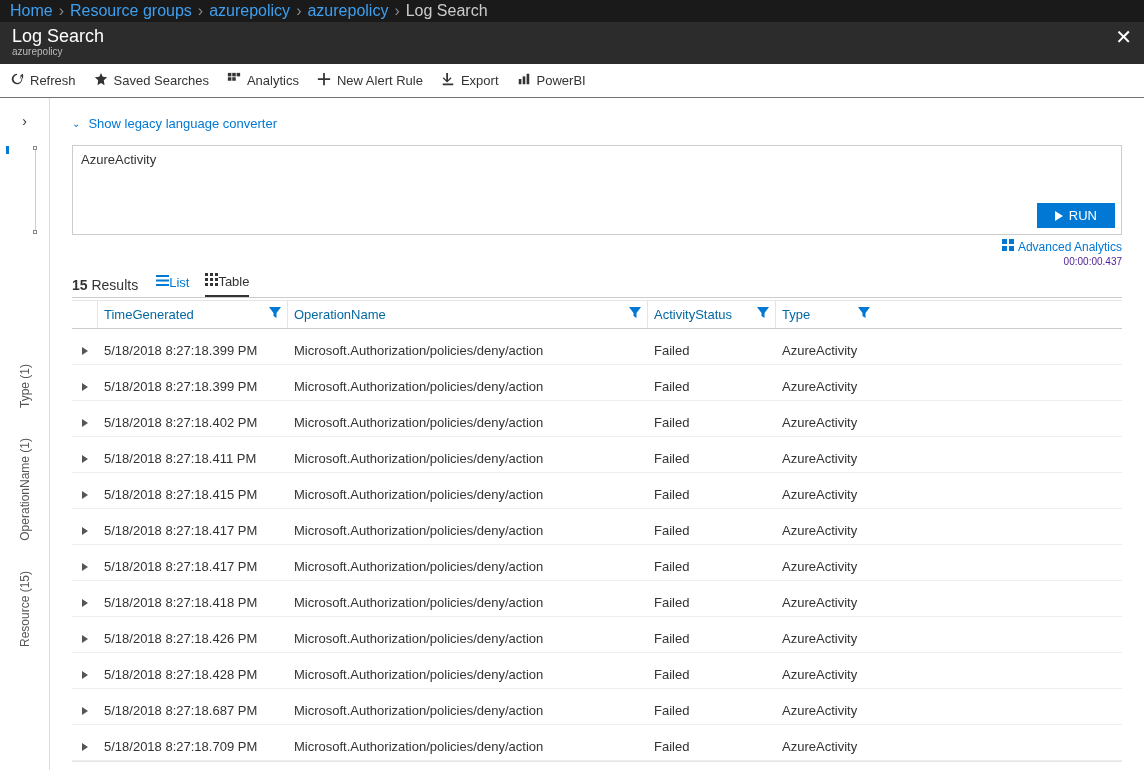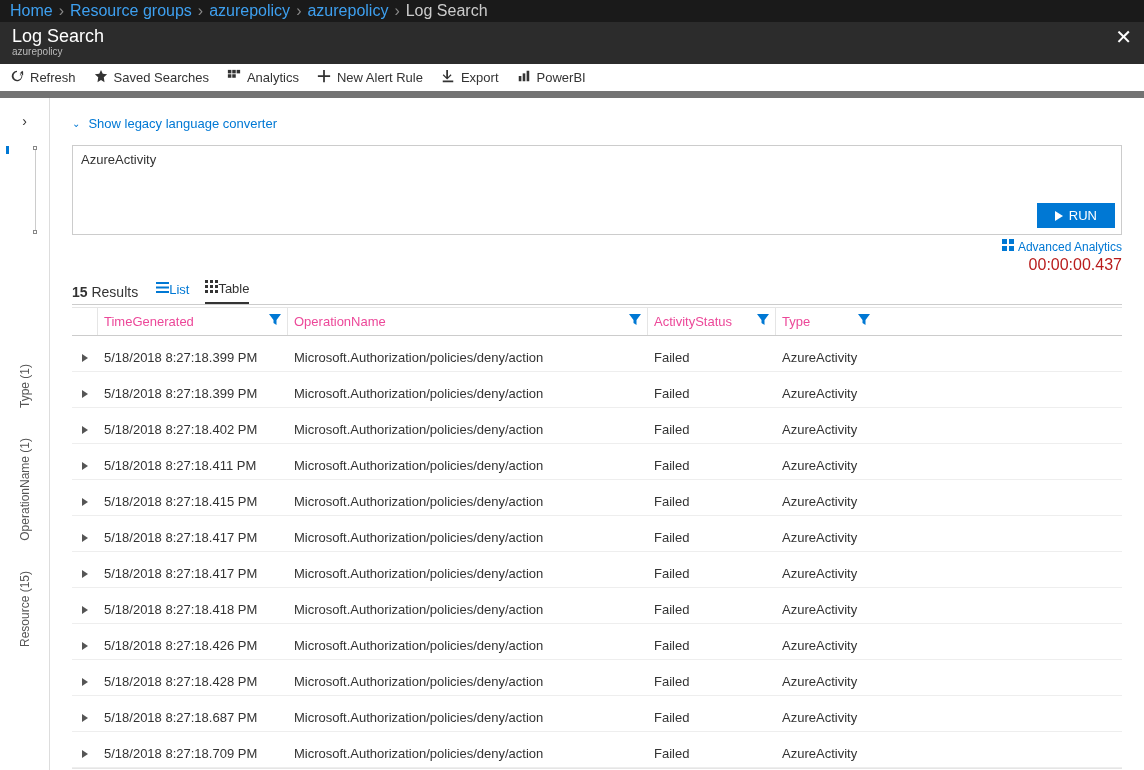--- a/index.html
+++ b/index.html
@@ -8,21 +8,21 @@
 .breadcrumb-bar { background: #1a1a1a; height: 22px; display: flex; align-items: center; padding: 0 10px; font-size: 16px; }
 .breadcrumb-bar a { color: #3ea0f0; text-decoration: none; }
 .breadcrumb-bar .sep { color: #888; margin: 0 6px; }
 .breadcrumb-bar .current { color: #ccc; }
 
 .title-bar { background: #2c2c2c; height: 42px; display: flex; align-items: flex-start; justify-content: space-between; padding: 4px 12px; color: #fff; }
 .title-bar .title { font-size: 18px; font-weight: 400; line-height: 20px; }
 .title-bar .subtitle { font-size: 10px; color: #bbb; }
 .title-bar .close { font-size: 20px; color: #fff; cursor: pointer; line-height: 22px; }
 
-.toolbar { height: 34px; border-bottom: 7px solid #737373; display: flex; align-items: center; padding: 0 10px; gap: 18px; }
+.toolbar { height: 34px; border-bottom: 1px solid #737373; display: flex; align-items: center; padding: 0 10px; gap: 18px; }
 .toolbar-item { display: flex; align-items: center; gap: 6px; cursor: pointer; font-size: 13px; color: #333; }
 .toolbar-item svg, .toolbar-item .ico { width: 14px; height: 14px; }
 
 .main-area { display: flex; height: calc(770px - 22px - 42px - 34px); }
 
 .left-rail { width: 50px; border-right: 1px solid #ddd; display: flex; flex-direction: column; align-items: center; padding-top: 15px; position: relative; }
 .left-rail .expand-toggle { font-size: 14px; color: #333; cursor: pointer; }
 .left-rail .accent-line { position: absolute; top: 48px; left: 6px; width: 3px; height: 8px; background: #0078d4; }
 .left-rail .vtabs { position: absolute; top: 260px; display: flex; flex-direction: column; gap: 18px; align-items: center; }
 .left-rail .vtab { writing-mode: vertical-rl; transform: rotate(180deg); font-size: 12px; color: #555; cursor: pointer; padding: 6px 2px; }
@@ -35,35 +35,35 @@
 .legacy-link { display: flex; align-items: center; gap: 8px; color: #0078d4; font-size: 13px; margin-bottom: 14px; cursor: pointer; }
 .legacy-link .chev { font-size: 10px; }
 
 .query-box { border: 1px solid #ccc; min-height: 90px; position: relative; padding: 6px 8px; font-size: 13px; }
 .run-btn { position: absolute; bottom: 6px; right: 6px; background: #0078d4; color: #fff; border: none; padding: 5px 18px; font-size: 13px; display: flex; align-items: center; gap: 6px; cursor: pointer; }
 .run-btn .tri { width: 0; height: 0; border-top: 5px solid transparent; border-bottom: 5px solid transparent; border-left: 8px solid #fff; }
 
 .under-query { display: flex; justify-content: flex-start; align-items: flex-end; flex-direction: column; margin-top: 4px; gap: 2px; }
 .under-query .adv { color: #0078d4; font-size: 12px; display: flex; align-items: center; gap: 4px; cursor: pointer; }
 .under-query .adv svg { width: 12px; height: 12px; }
-.under-query .timing { font-size: 16px; color: #b91c1c; }
+.under-query .timing { font-size: 10px; color: #4c1d95; }
 
 .results-bar { display: flex; align-items: center; gap: 18px; margin-top: 6px; border-bottom: 1px solid #ccc; height: 30px; }
 .results-bar .count { font-size: 14px; }
 .results-bar .count .num { font-weight: 600; }
 .results-bar .view-toggle { display: flex; align-items: center; gap: 16px; }
 .results-bar .vt { display: flex; align-items: center; cursor: pointer; font-size: 13px; padding-bottom: 6px; }
 .results-bar .vt.active { border-bottom: 2px solid #333; }
 .results-bar .vt.list { color: #0078d4; }
 .results-bar .vt svg { width: 13px; height: 13px; }
 
 .group-hint { margin-top: 6px; font-size: 12px; color: #888; padding: 4px 2px; }
 
 .grid { margin-top: 2px; border: 1px solid #e5e5e5; border-left: none; border-right: none; }
-.grid-header { display: flex; border-bottom: 1px solid #ccc; height: 28px; align-items: center; font-size: 13px; color: #ec4899; }
+.grid-header { display: flex; border-bottom: 1px solid #ccc; height: 28px; align-items: center; font-size: 13px; color: #0369a1; }
 .grid-header .col { display: flex; align-items: center; justify-content: space-between; padding: 0 6px; border-right: 1px solid #e5e5e5; height: 100%; }
 .grid-header .col:last-child { border-right: none; }
 .col-exp { width: 26px; }
 .col-time { width: 190px; }
 .col-op { width: 360px; }
 .col-status { width: 128px; }
 .col-type { width: 100px; }
 .filter-ico { color: #0078d4; cursor: pointer; }
 .filter-ico svg { width: 12px; height: 12px; }
 

